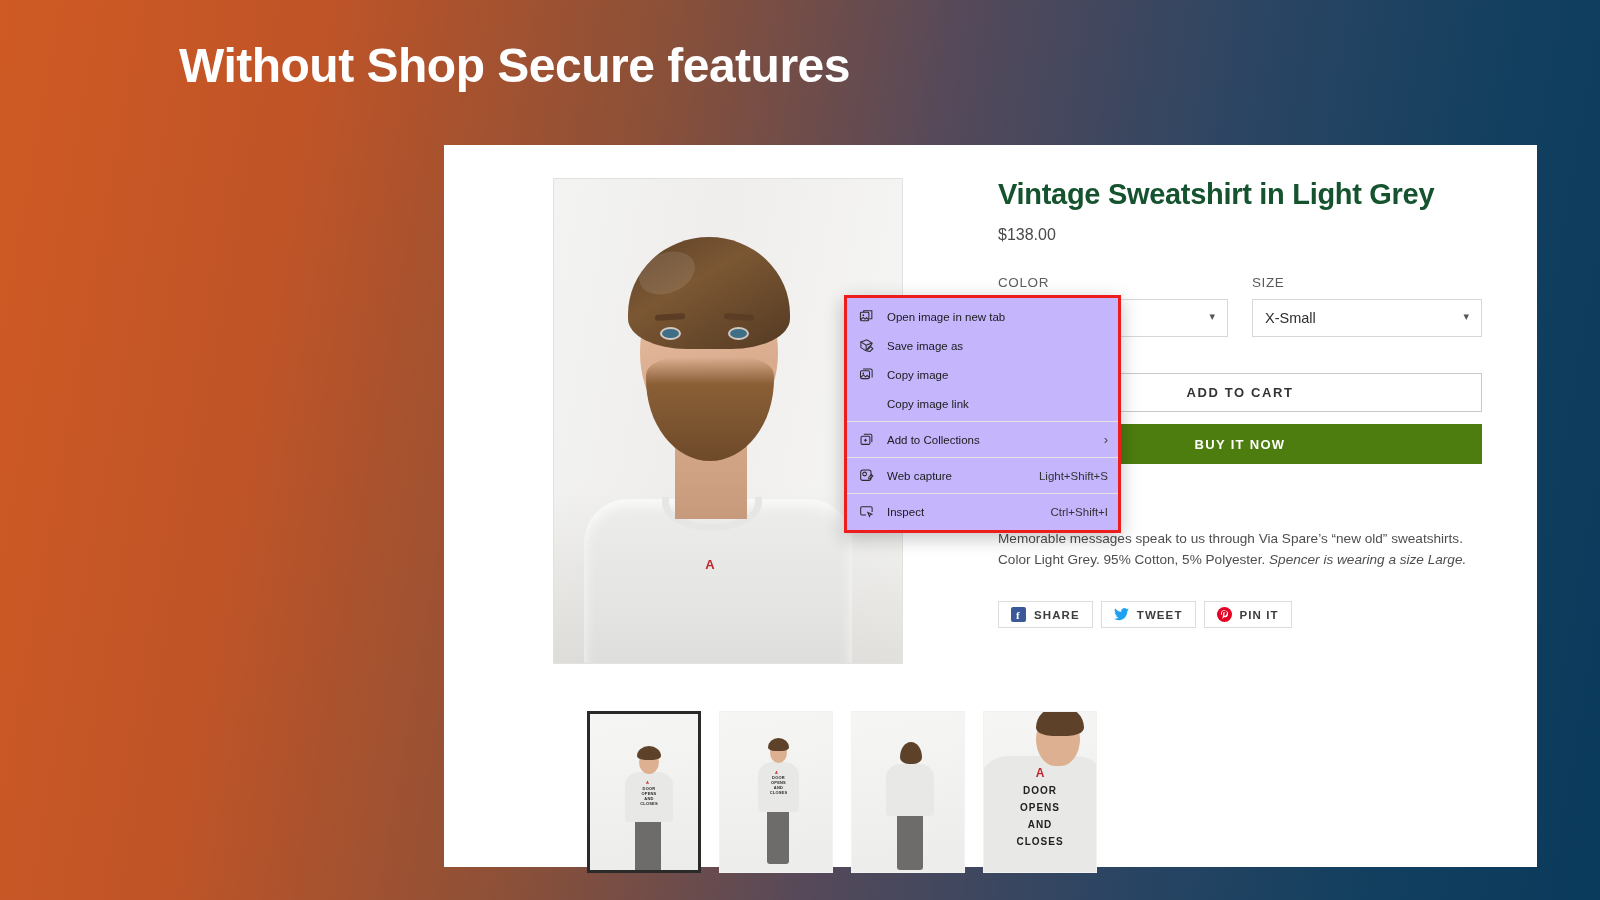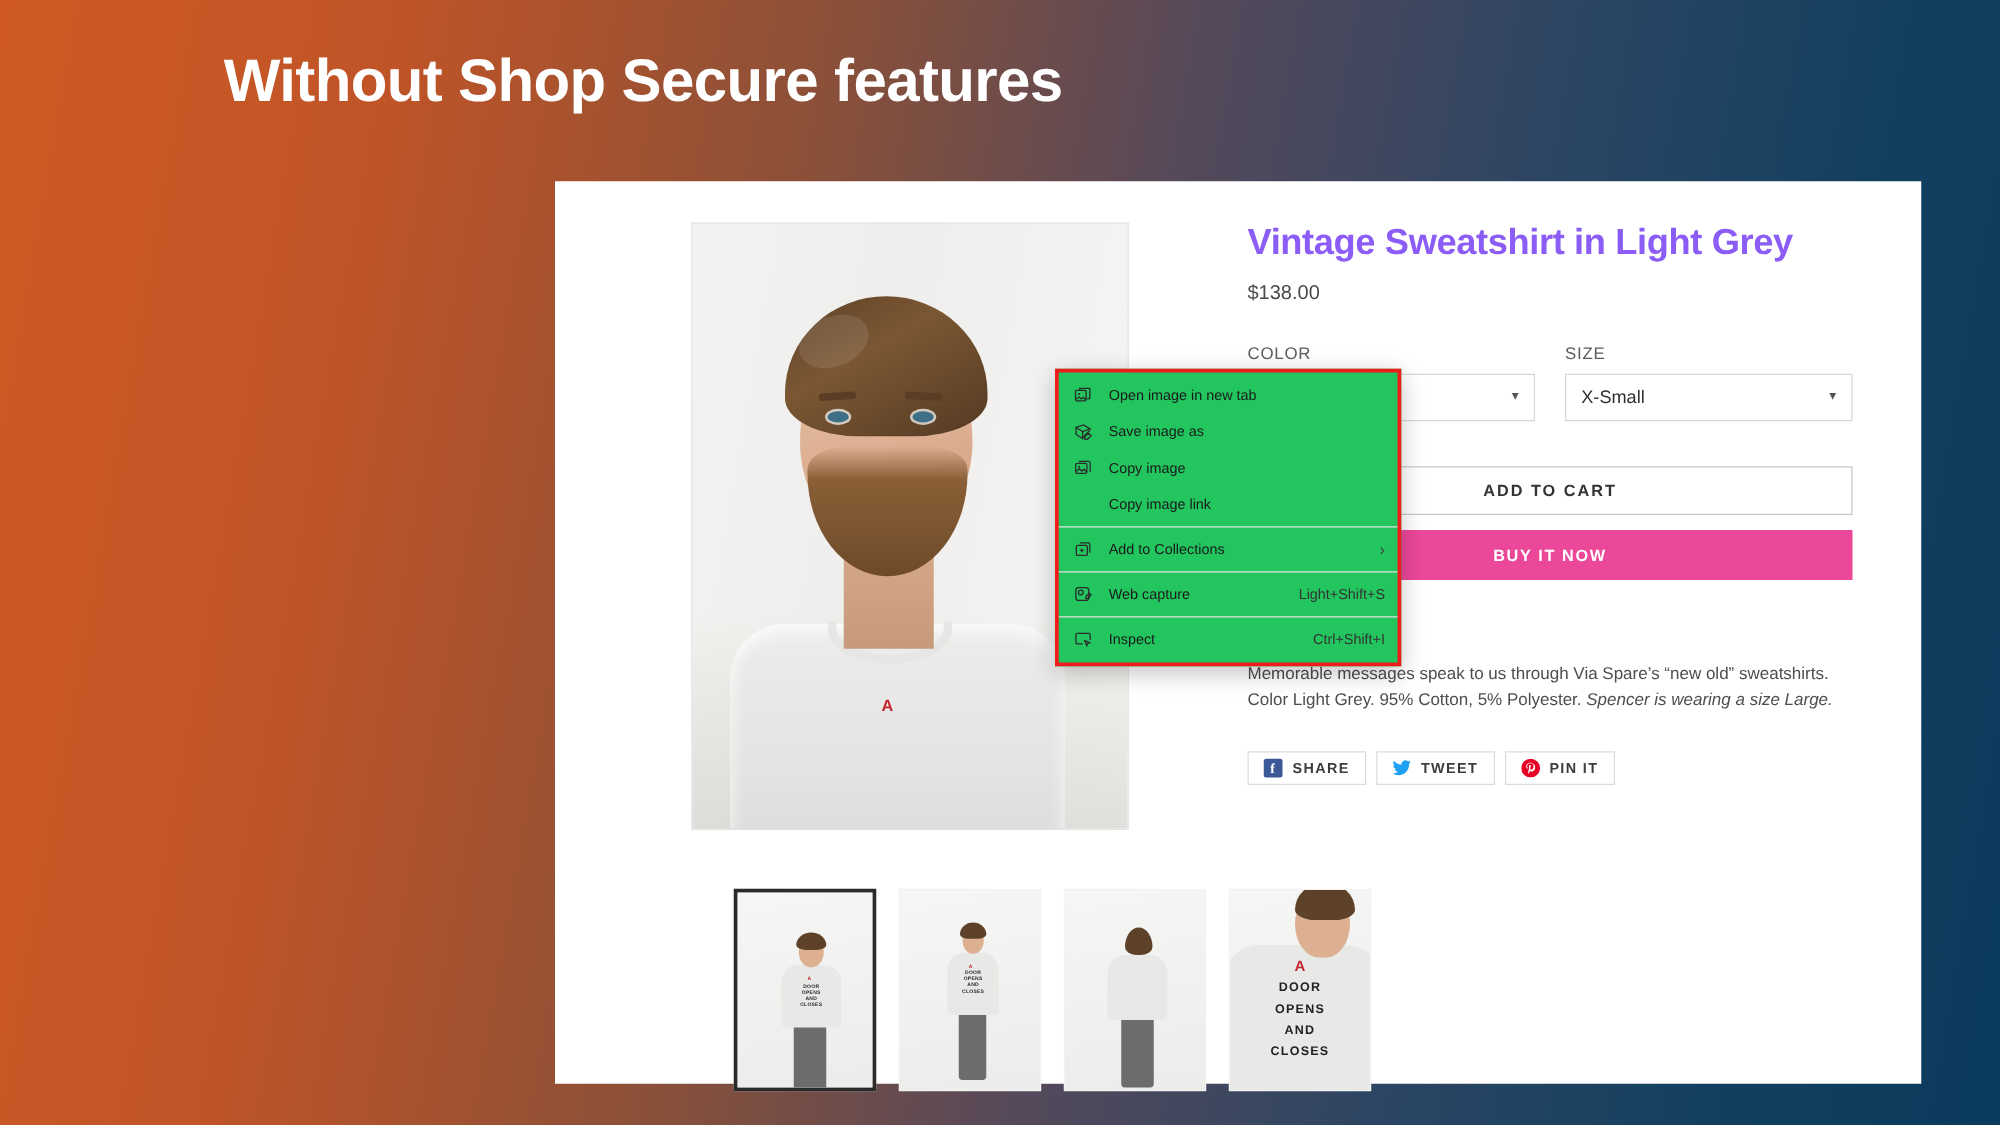--- a/index.html
+++ b/index.html
@@ -130,21 +130,21 @@
     font-size: 13px; font-weight: 700;
     font-family: "Liberation Sans", sans-serif;
     text-align: center;
   }
 
   
   .ctx-menu {
     position: absolute;
     left: 291px; top: 117px;
     width: 277px;
-    background: #22c55e;
+    background: #c4b5fd;
     border: 3px solid #ee1d1d;
     box-shadow: 0 5px 18px rgba(0,0,0,0.24);
     padding: 4px 0 4px 0;
     z-index: 40;
   }
   .ctx-item {
     display: flex;
     align-items: center;
     height: 29px;
     padding: 0 10px 0 10px;
@@ -193,21 +193,21 @@
 
   
   .info {
     position: absolute;
     left: 554px; top: 30px;
     width: 484px;
   }
   .p-title {
     font-size: 29px;
     font-weight: 700;
-    color: #8b5cf6;
+    color: #14532d;
     line-height: 39px;
     letter-spacing: -0.3px;
   }
   .p-price {
     margin-top: 12px;
     font-size: 16px;
     color: #4a4a4a;
   }
   .variants {
     display: flex;
@@ -245,21 +245,21 @@
     color: #333;
     font-size: 13px;
     font-weight: 700;
     letter-spacing: 1.6px;
     display: flex; align-items: center; justify-content: center;
     cursor: pointer;
   }
   .btn-buy {
     margin-top: 12px;
     height: 40px;
-    background: #ec4899;
+    background: #4d7c0f;
     color: #ffffff;
     font-size: 13px;
     font-weight: 700;
     letter-spacing: 1.3px;
     display: flex; align-items: center; justify-content: center;
     cursor: pointer;
   }
   .desc {
     margin-top: 65px;
     font-size: 13.6px;

